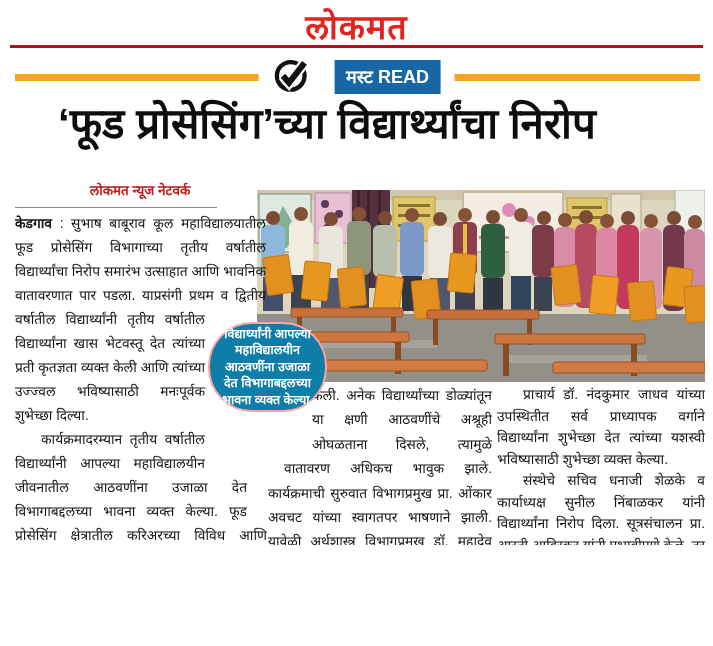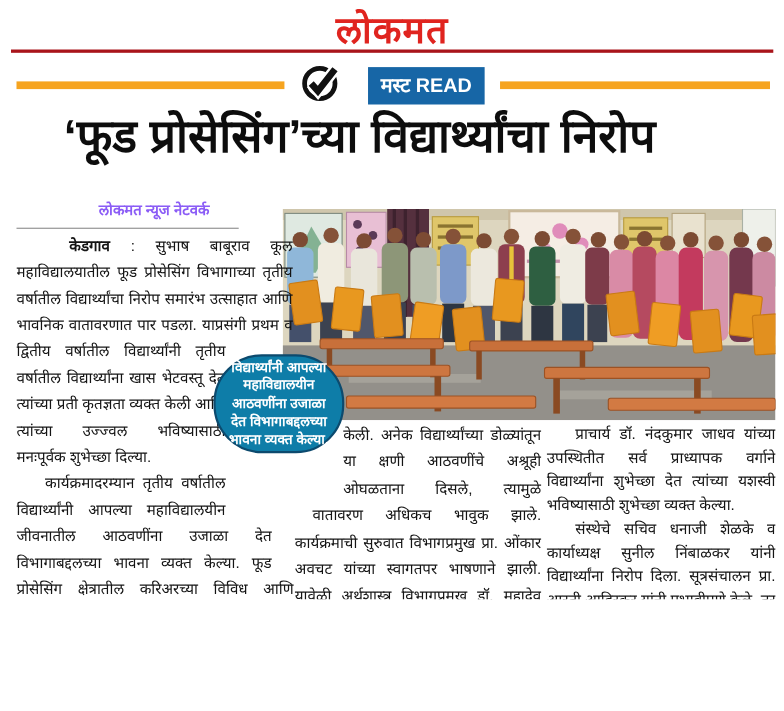--- a/index.html
+++ b/index.html
@@ -12,43 +12,43 @@
   .orange-rule{position:absolute;top:74px;left:15px;width:685px;height:7px;background:#f6a41f;}
   
   .badge{position:absolute;top:54px;left:50%;transform:translateX(-50%);
          display:flex;align-items:center;gap:24px;background:#ffffff;padding:2px 14px;}
   .badge-label{background:#1766a6;color:#fff;font-weight:bold;font-size:18px;
                padding:4px 12px 6px 12px;white-space:nowrap;}
   
   .headline{position:absolute;top:98px;left:14px;width:692px;font-size:42px;line-height:1.25;
             font-weight:700;color:#0d0d0d;white-space:nowrap;margin-left:44px;}
   .byline{position:absolute;top:181px;left:15px;width:250px;text-align:center;
-          font-size:13.5px;font-weight:bold;color:#8b5cf6;}
+          font-size:13.5px;font-weight:bold;color:#b91c1c;}
   .col1-rule{position:absolute;top:207px;left:15px;width:202px;height:1px;background:#8a8a8a;}
   
   .photo{position:absolute;top:190px;left:257px;width:448px;height:192px;}
   
-  .caption{position:absolute;top:322px;left:194px;width:119px;height:90px;background:#0e7da8;
-           border:2px solid #0c4a6e;border-radius:44px;display:flex;align-items:center;justify-content:center;
+  .caption{position:absolute;top:322px;left:208px;width:119px;height:90px;background:#0e7da8;
+           border:2px solid #fca5a5;border-radius:44px;display:flex;align-items:center;justify-content:center;
            text-align:center;color:#fff;font-weight:bold;font-size:12.5px;line-height:16.5px;
            padding:6px 8px;box-sizing:border-box;z-index:3;}
   
   .bodytext{font-size:13.8px;line-height:24px;text-align:justify;color:#141414;}
   .bodytext p{margin:0;}
   .col1{position:absolute;top:212px;left:15px;width:252px;height:362px;overflow:hidden;}
   .col2{position:absolute;top:384px;left:268px;width:224px;height:190px;line-height:24.4px;overflow:hidden;}
   .col3{position:absolute;top:384px;left:497px;width:208px;height:190px;line-height:21.5px;overflow:hidden;}
   .sp{background:transparent;}
   .spr1{float:right;width:1px;height:96px;}
   .spr2{float:right;clear:right;width:62px;height:146px;}
   .spr3{float:right;clear:right;width:20px;height:48px;}
   .spl1{float:left;width:44px;height:50px;}
   .spl2{float:left;clear:left;width:16px;height:26px;}
   .indent{text-indent:26px;}
-  .dateline{font-weight:bold;margin-left:48px;}
+  .dateline{font-weight:bold;}
   
   .bottom-rule{position:absolute;top:591px;left:10px;width:693px;height:2px;background:#d2d2d2;}
   .footer{position:absolute;top:597px;left:0;width:713px;text-align:center;
           font-size:12.5px;line-height:15.5px;color:#111;padding-left:32px;}
   .footer .row2 span{margin:0 3px;}
 </style>
 </head>
 <body>
 
 <div id="page">

